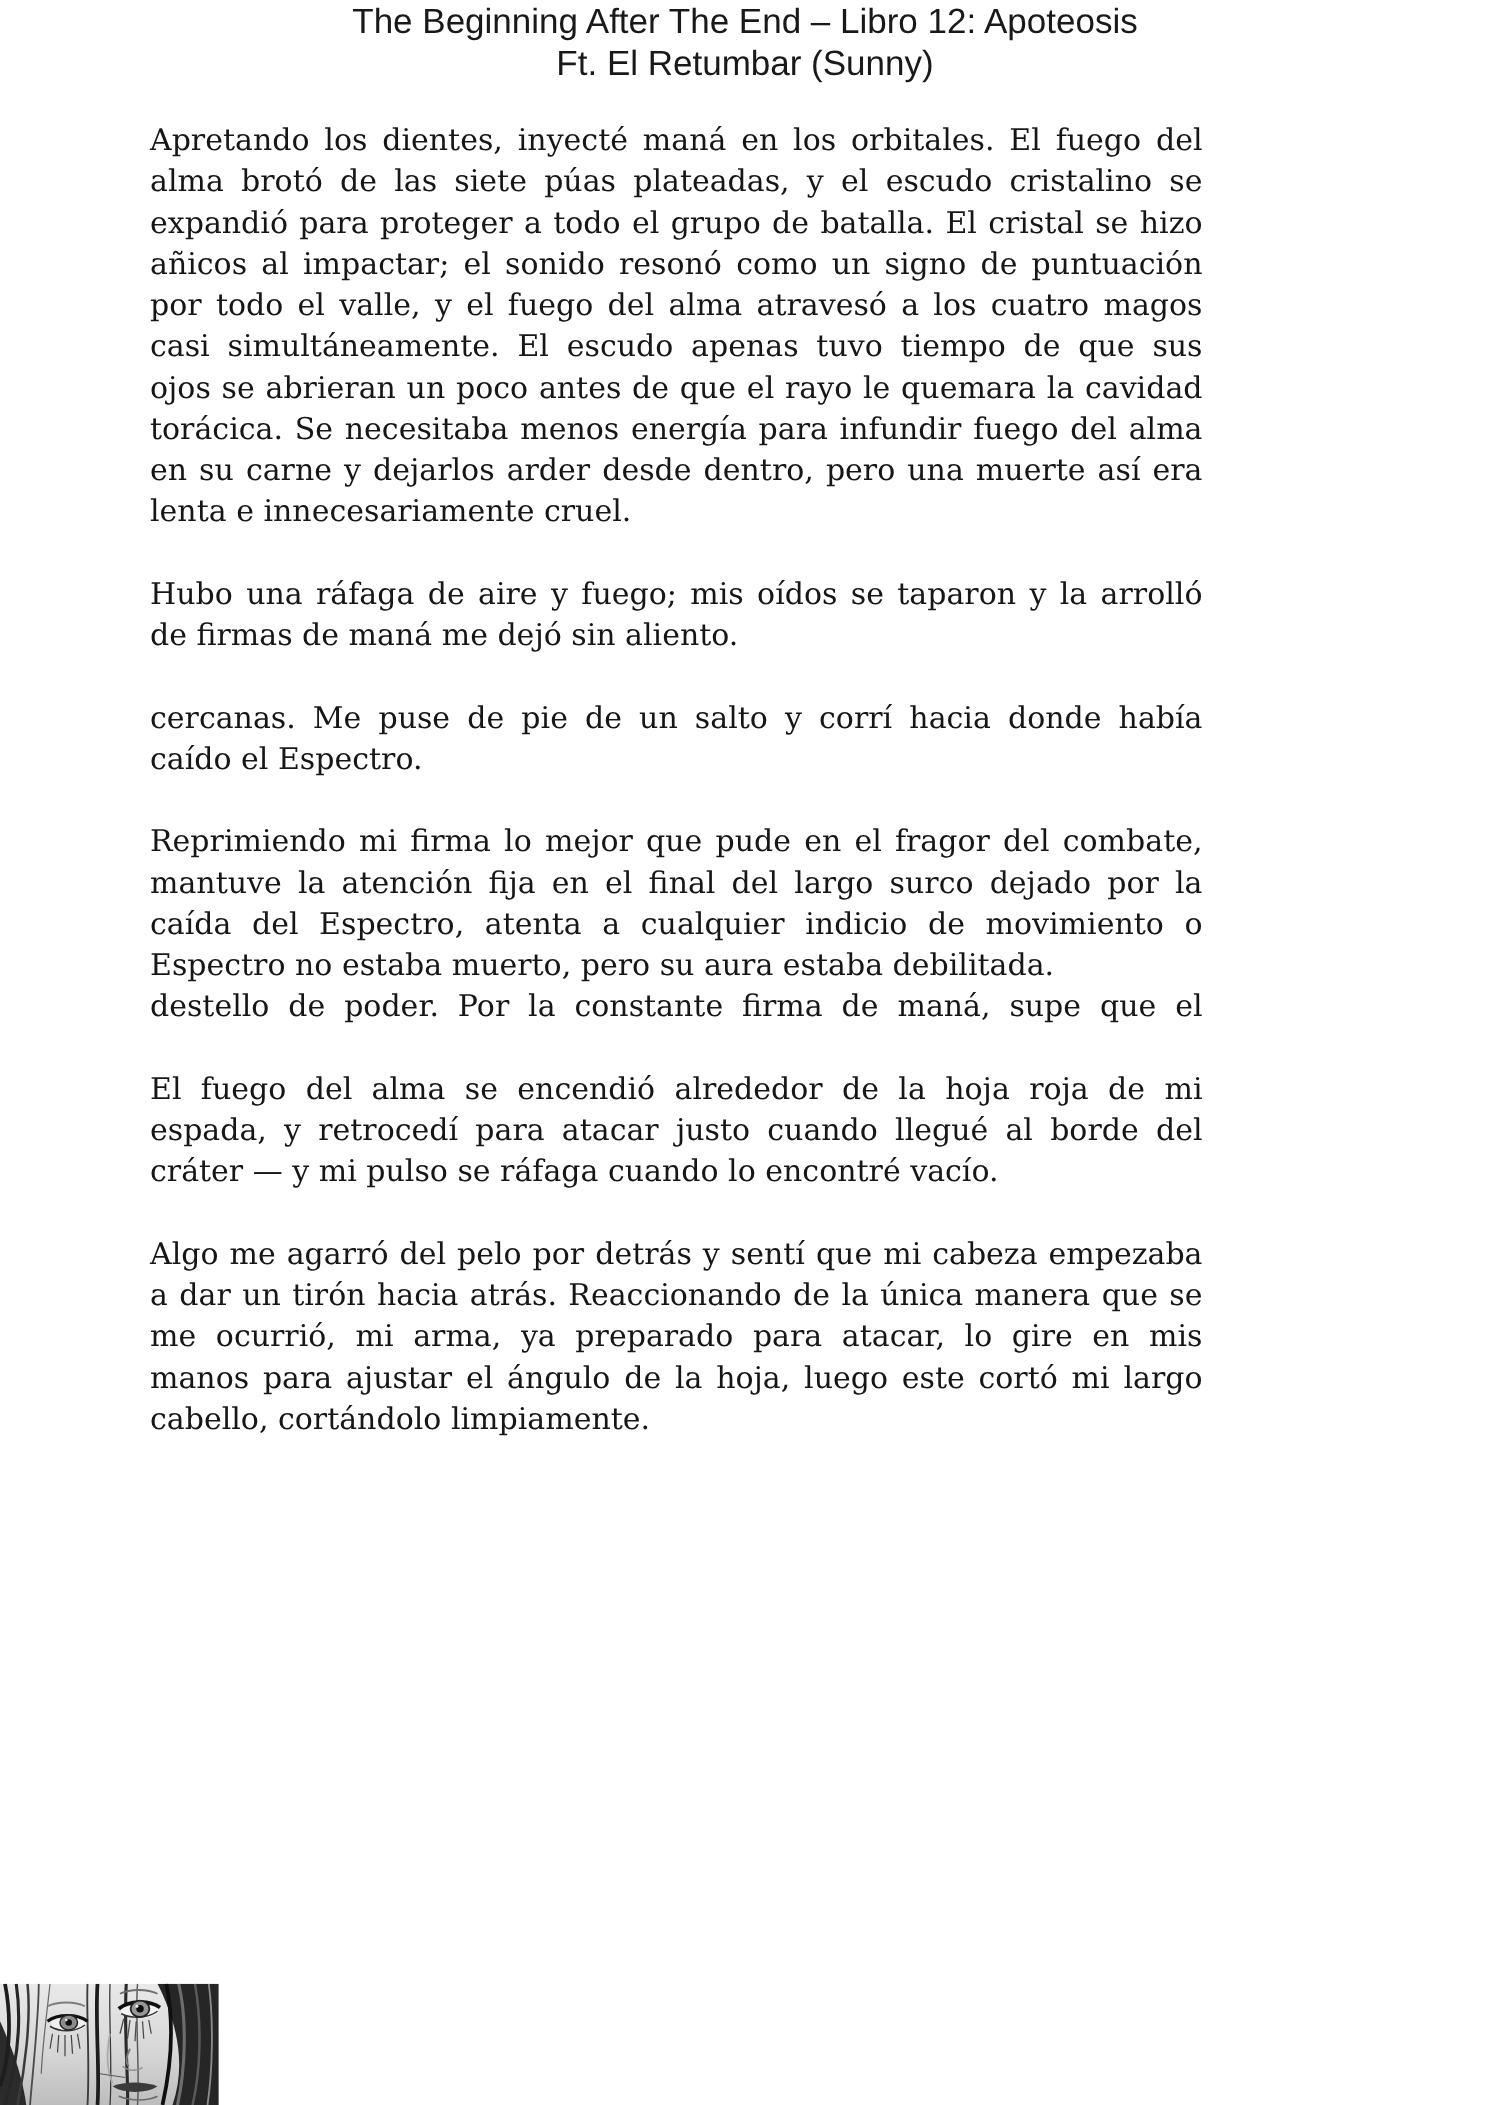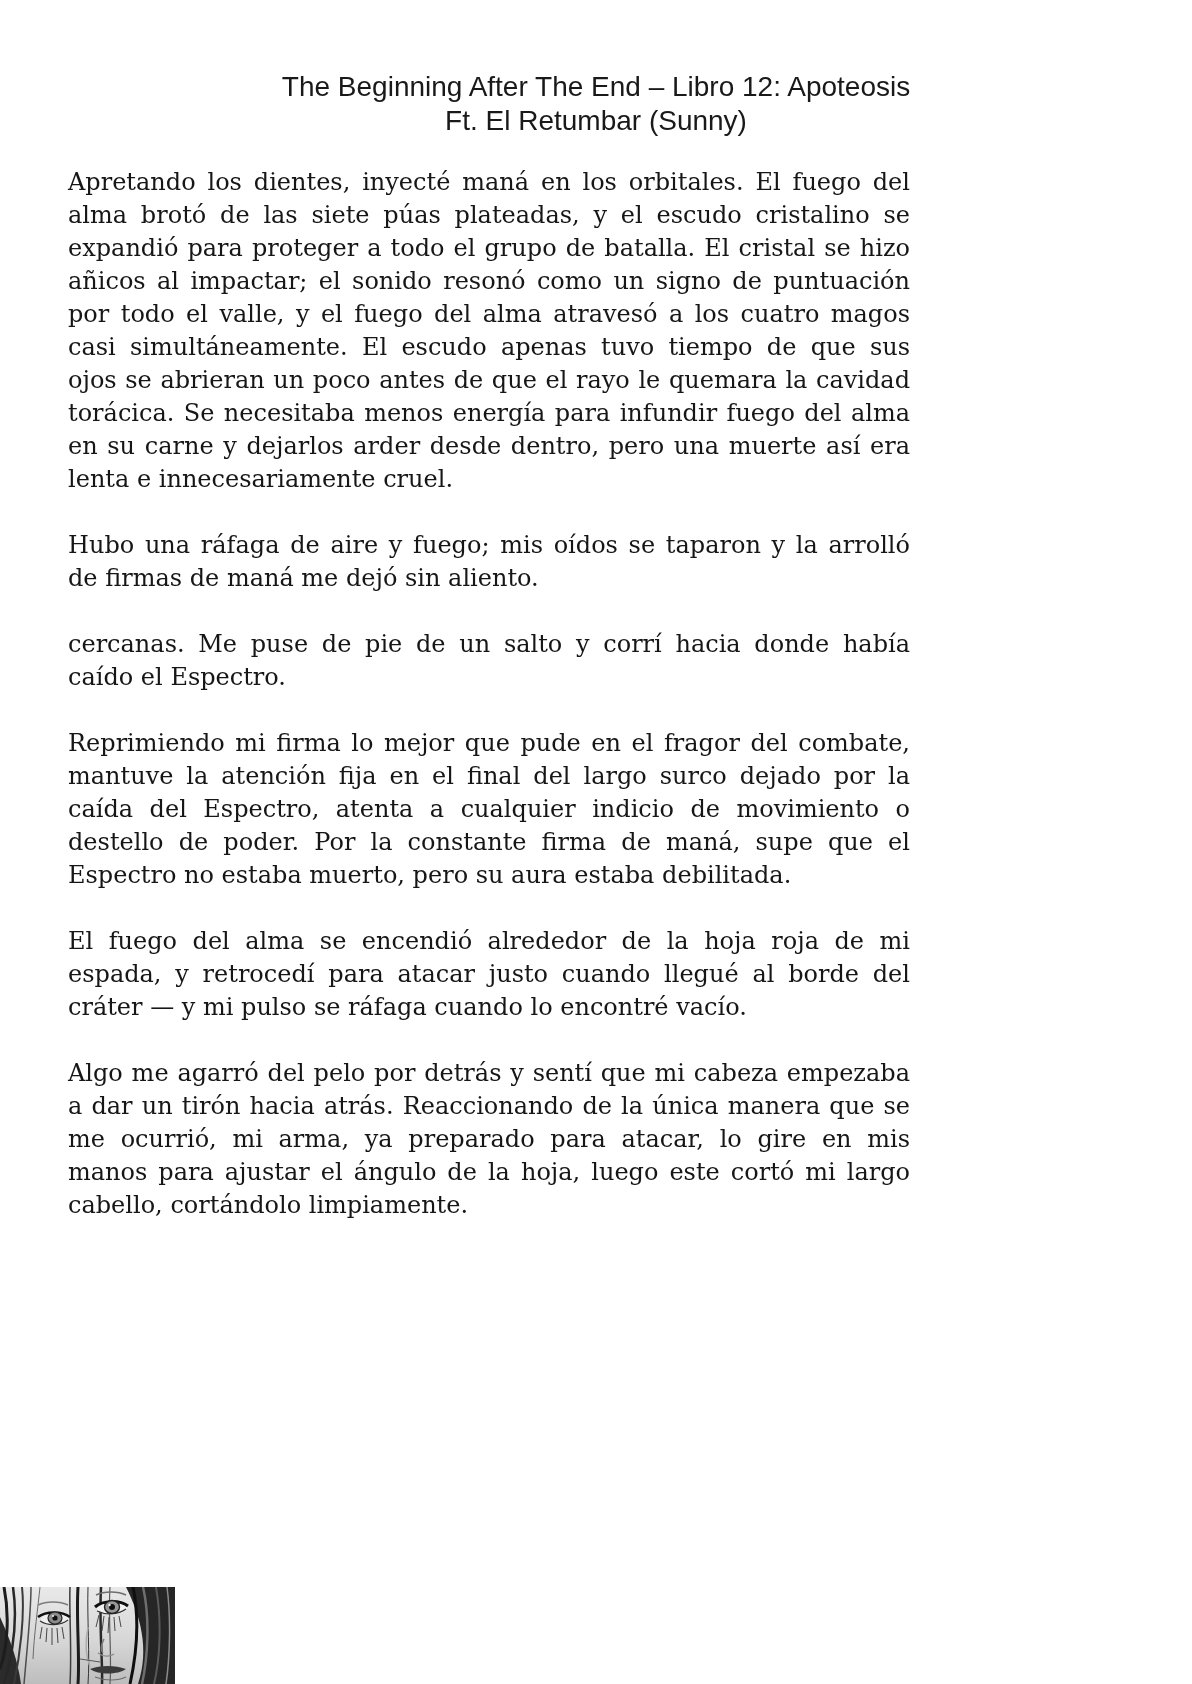--- a/index.html
+++ b/index.html
@@ -7,30 +7,29 @@
     width: 1192px;
     height: 1684px;
     background: #ffffff;
     color: #1c1c1c;
     font-family: "DejaVu Serif", serif;
     position: relative;
     overflow: hidden;
   }
   .page { position: absolute; inset: 0; }
   .doc-header {
-    padding-top: 70px;
     text-align: center;
     font-family: "Liberation Sans", sans-serif;
     font-size: 28px;
     line-height: 34px;
     color: #191919;
   }
   .content {
     margin-top: 28px;
-    margin-left: 68px;
+    margin-left: 120px;
     width: 842px;
     font-size: 24px;
     line-height: 33px;
     color: #161616;
   }
   .para { margin: 0 0 33px 0; }
   .line { text-align: justify; }
   .line.j { text-align-last: justify; }
   .footer-art {
     position: absolute;
@@ -69,22 +68,22 @@
         <div class="line">de firmas de maná me dejó sin aliento.</div>
       </div>
       <div class="para">
         <div class="line j">cercanas. Me puse de pie de un salto y corrí hacia donde había</div>
         <div class="line">caído el Espectro.</div>
       </div>
       <div class="para">
         <div class="line j">Reprimiendo mi firma lo mejor que pude en el fragor del combate,</div>
         <div class="line j">mantuve la atención fija en el final del largo surco dejado por la</div>
         <div class="line j">caída del Espectro, atenta a cualquier indicio de movimiento o</div>
+        <div class="line">Espectro no estaba muerto, pero su aura estaba debilitada.</div>
         <div class="line j">destello de poder. Por la constante firma de maná, supe que el</div>
-        <div class="line">Espectro no estaba muerto, pero su aura estaba debilitada.</div>
       </div>
       <div class="para">
         <div class="line j">El fuego del alma se encendió alrededor de la hoja roja de mi</div>
         <div class="line j">espada, y retrocedí para atacar justo cuando llegué al borde del</div>
         <div class="line">cráter — y mi pulso se ráfaga cuando lo encontré vacío.</div>
       </div>
       <div class="para">
         <div class="line j">Algo me agarró del pelo por detrás y sentí que mi cabeza empezaba</div>
         <div class="line j">a dar un tirón hacia atrás. Reaccionando de la única manera que se</div>
         <div class="line j">me ocurrió, mi arma, ya preparado para atacar, lo gire en mis</div>

